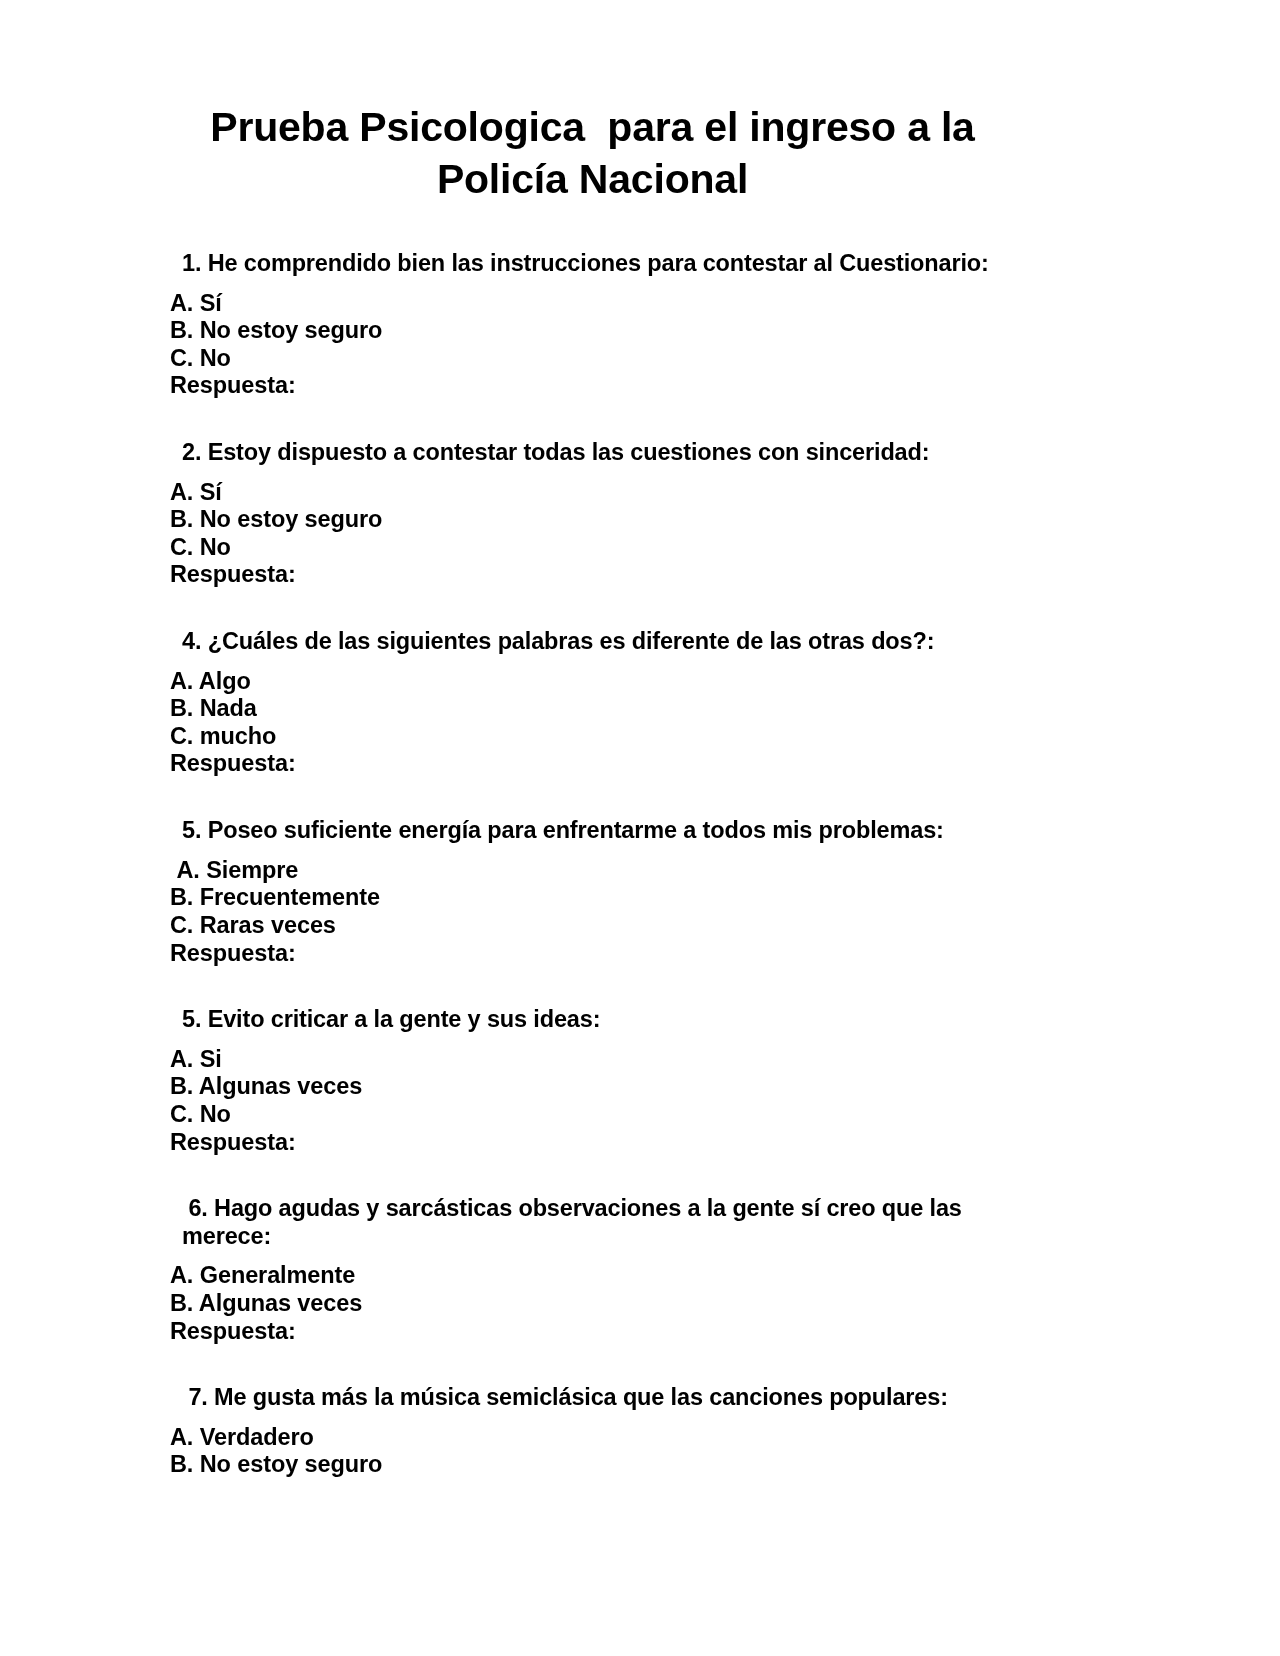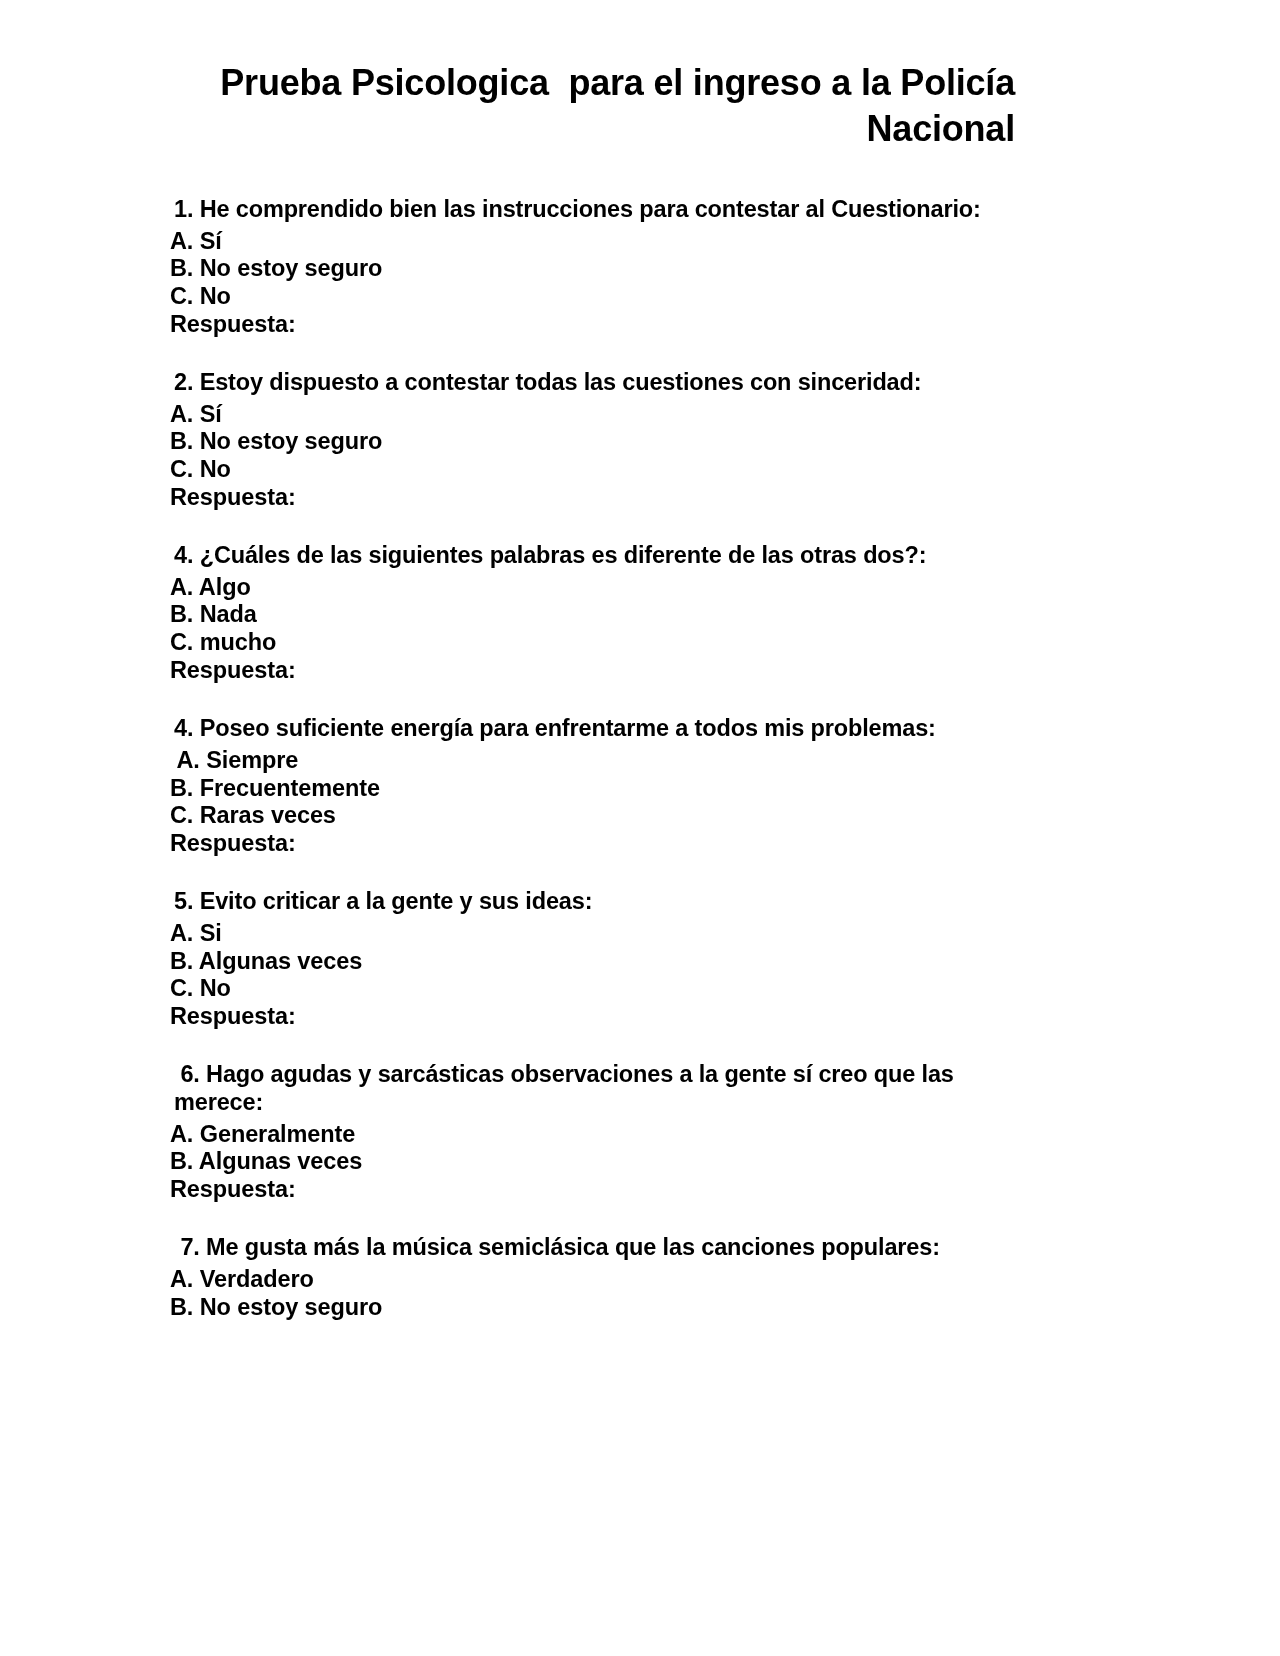--- a/index.html
+++ b/index.html
@@ -16,41 +16,41 @@
     font-family: "Liberation Sans", sans-serif;
     color: #000000;
   }
   .content {
     position: absolute;
     left: 170px;
     top: 0;
     width: 845px;
   }
   .doc-title {
-    font-size: 36px;
+    font-size: 41px;
     font-weight: bold;
     line-height: 1.28;
-    text-align: right;
+    text-align: center;
     margin: 0;
-    padding-top: 60px;
+    padding-top: 101px;
     letter-spacing: -0.2px;
     white-space: pre-wrap;
   }
   .q-block {
     margin: 0;
     padding: 0;
   }
   .q-block.first {
     margin-top: 44px;
   }
   .q-title {
     font-size: 23.5px;
     font-weight: bold;
     line-height: 1.175;
-    margin: 4px;
+    margin: 12px;
     white-space: pre-wrap;
     letter-spacing: -0.15px;
   }
   .q-option,
   .q-answer {
     font-size: 23.5px;
     font-weight: bold;
     line-height: 1.175;
     margin: 0;
     white-space: pre-wrap;
@@ -89,21 +89,21 @@
     <div class="q-block">
       <p class="q-title">4. ¿Cuáles de las siguientes palabras es diferente de las otras dos?:</p>
       <p class="q-option">A. Algo</p>
       <p class="q-option">B. Nada</p>
       <p class="q-option">C. mucho</p>
       <p class="q-answer">Respuesta:</p>
     </div>
     <div class="q-gap"></div>
 
     <div class="q-block">
-      <p class="q-title">4. Poseo suficiente energía para enfrentarme a todos mis problemas:</p>
+      <p class="q-title">5. Poseo suficiente energía para enfrentarme a todos mis problemas:</p>
       <p class="q-option"> A. Siempre</p>
       <p class="q-option">B. Frecuentemente</p>
       <p class="q-option">C. Raras veces</p>
       <p class="q-answer">Respuesta:</p>
     </div>
     <div class="q-gap"></div>
 
     <div class="q-block">
       <p class="q-title">5. Evito criticar a la gente y sus ideas:</p>
       <p class="q-option">A. Si</p>

